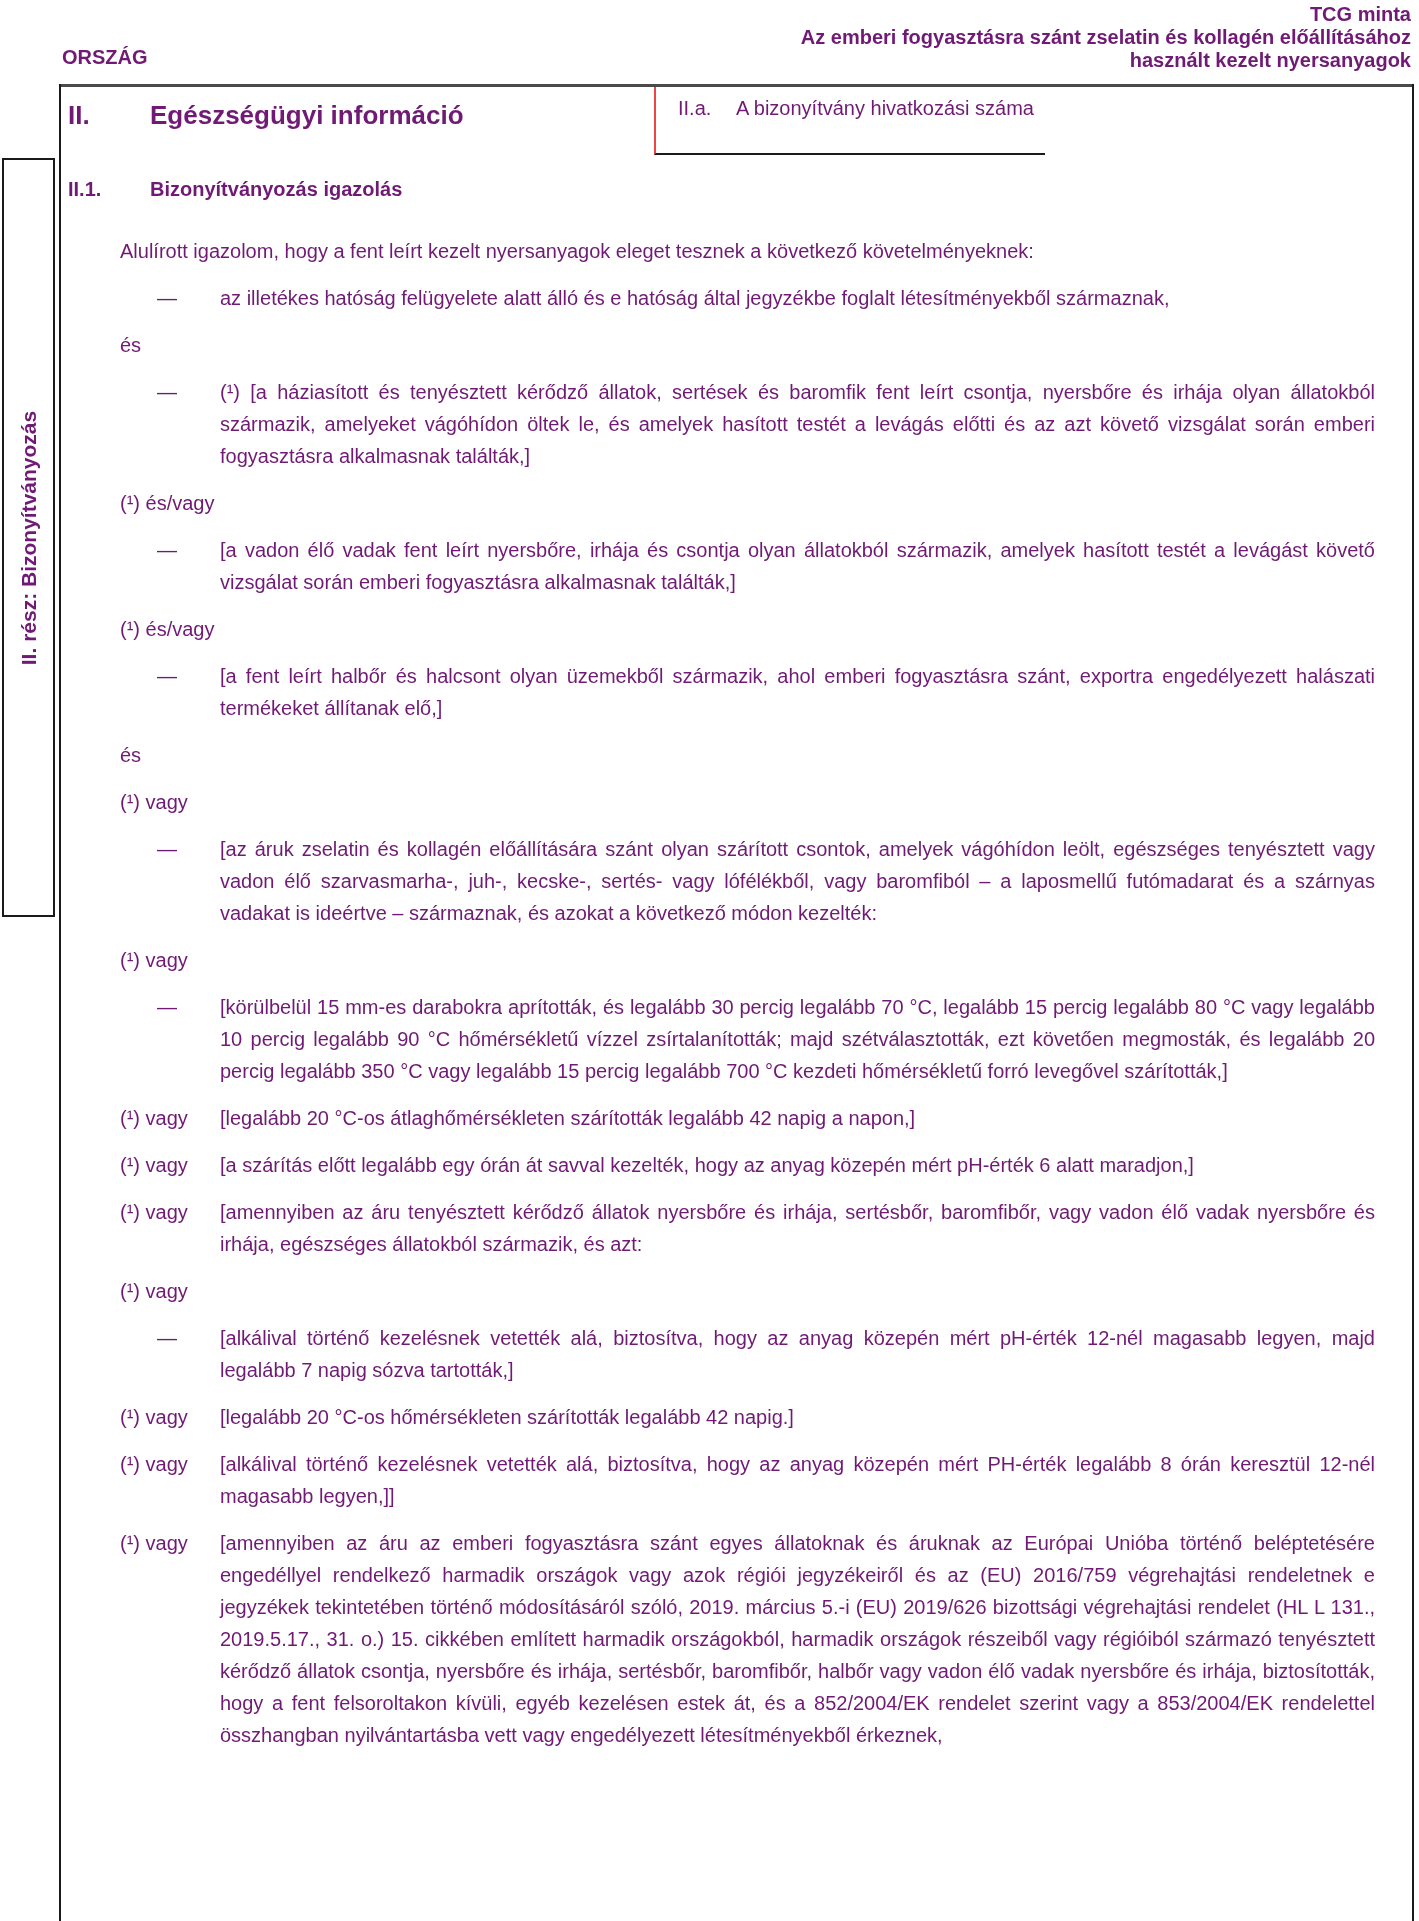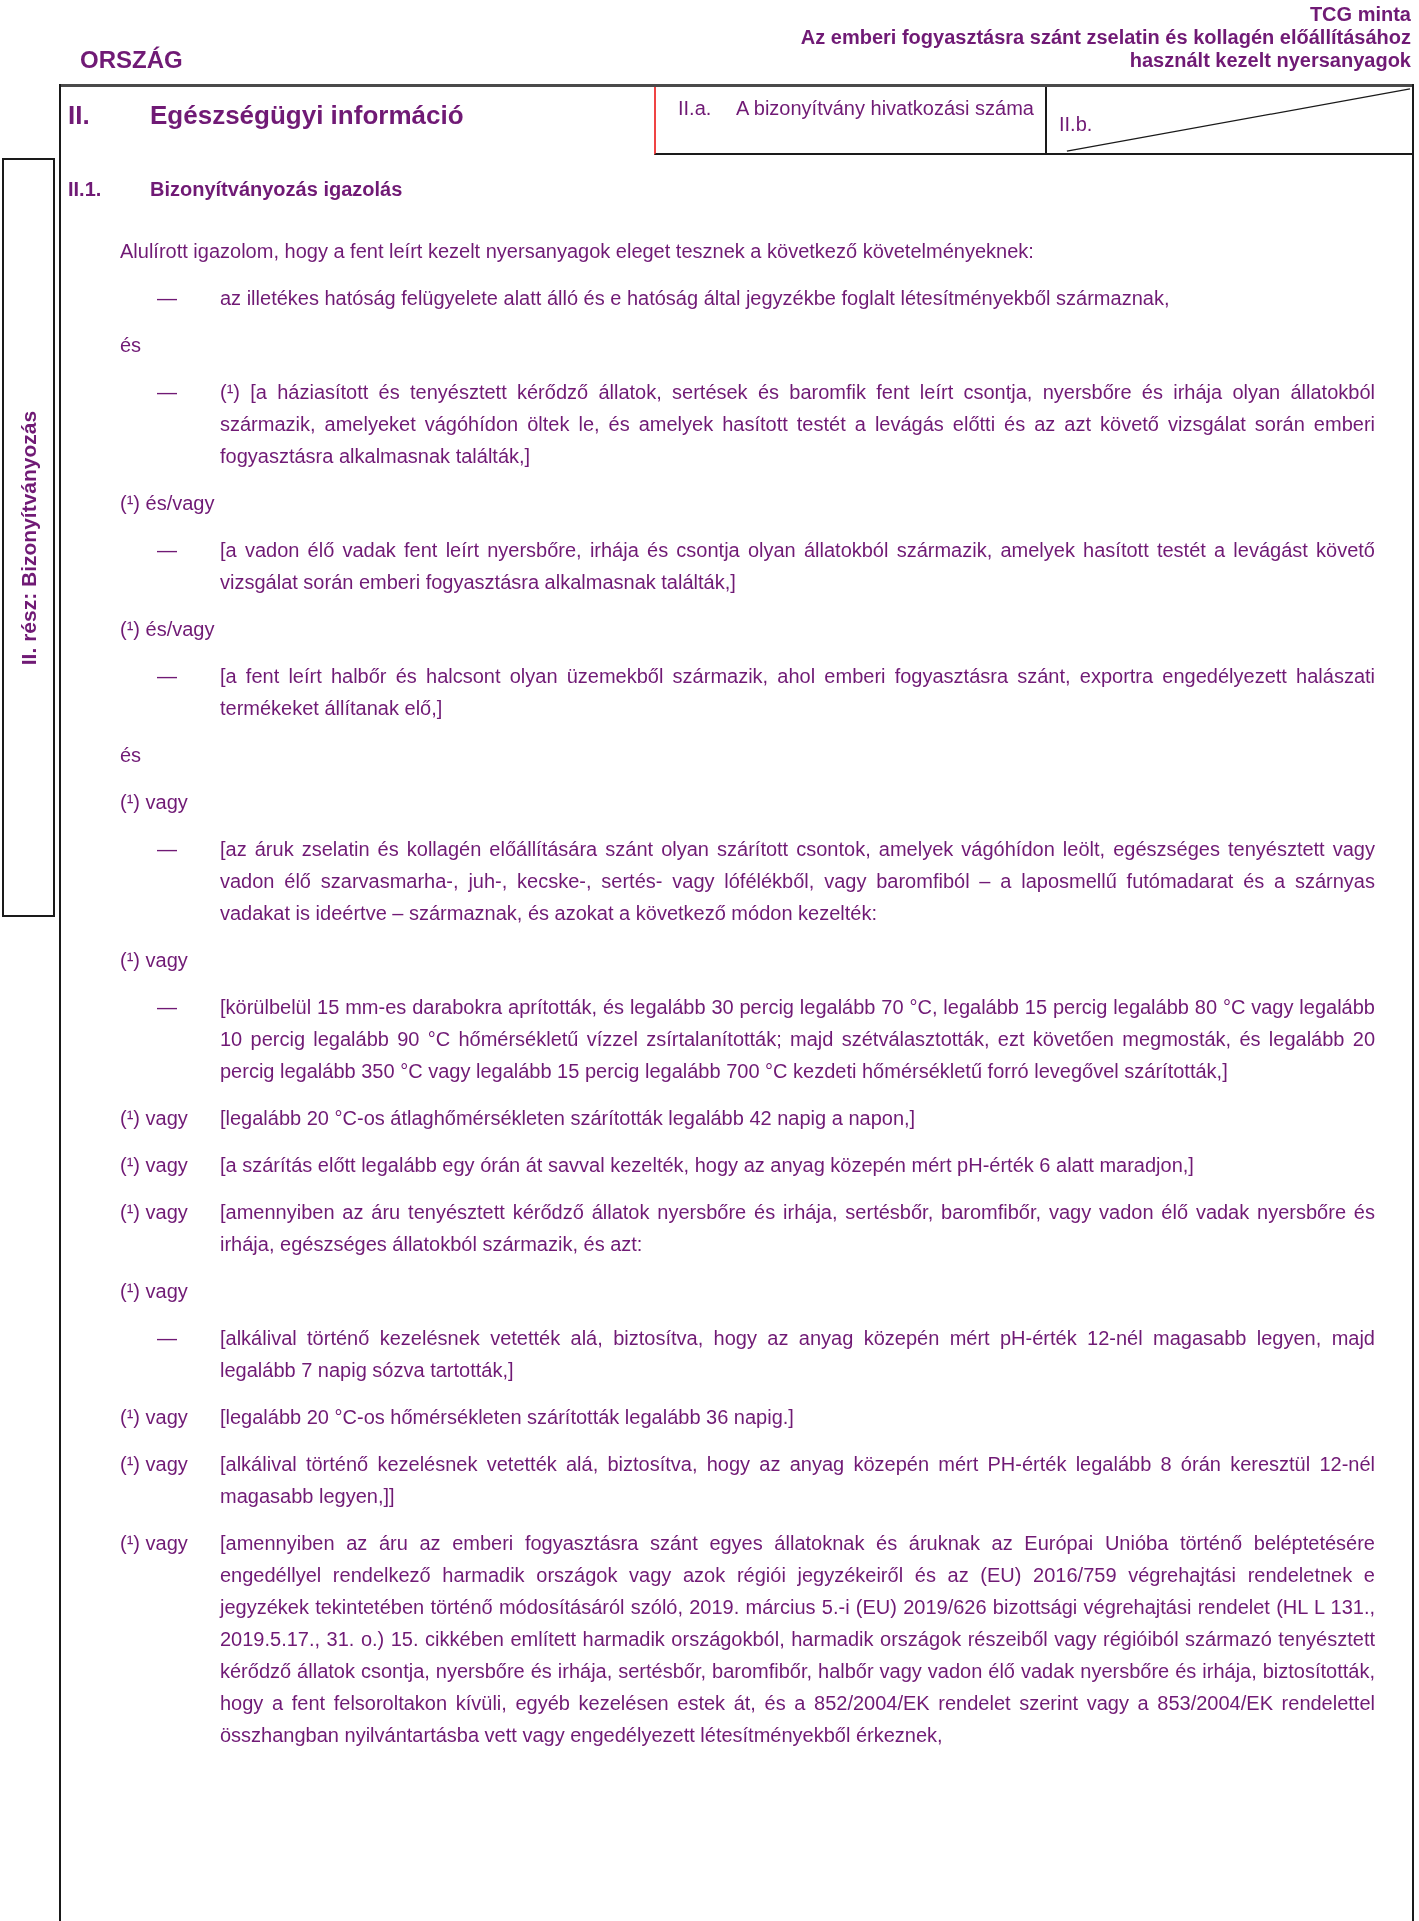--- a/index.html
+++ b/index.html
@@ -7,21 +7,21 @@
   #page {
     position:relative; width:1419px; height:1921px; background:#ffffff;
     font-family:"Liberation Sans", sans-serif; color:#701a75; overflow:hidden;
   }
   
   .doc-titles {
     position:absolute; top:3px; right:8px; text-align:right;
     font-weight:bold; font-size:20px; line-height:23px;
   }
   .country {
-    position:absolute; left:80px; top:46px; font-weight:bold; font-size:24px;
+    position:absolute; left:62px; top:46px; font-weight:bold; font-size:20px;
   }
   
   .t-top    { position:absolute; left:59px; top:84px; width:1355px; height:0; border-top:3px solid #4a4a4a; }
   .t-left   { position:absolute; left:59px; top:84px; width:0; height:1837px; border-left:2px solid #1a1a1a; }
   .t-right  { position:absolute; left:1412px; top:84px; width:0; height:1837px; border-left:2px solid #1a1a1a; }
   .hdr-left { position:absolute; left:68px; top:100px; display:flex; font-weight:bold; font-size:26px; }
   .hdr-left .num { flex:0 0 82px; }
   .cell-iia {
     position:absolute; left:654px; top:87px; width:391px; height:68px;
     border-left:2px solid #ef4444; border-bottom:2px solid #1a1a1a;
@@ -76,26 +76,20 @@
   <div class="hdr-left">
     <span class="num">II.</span>
     <span>Egészségügyi információ</span>
   </div>
 
   <div class="cell-iia">
     <span class="num">II.a.</span>
     <span class="lab">A bizonyítvány hivatkozási száma</span>
   </div>
 
-  <div class="cell-iib">
-    <svg viewBox="0 0 367 68" preserveAspectRatio="none">
-      <line x1="20" y1="66" x2="365" y2="2" stroke="#1a1a1a" stroke-width="1.3"></line>
-    </svg>
-    <span class="lab">II.b.</span>
-  </div>
 
   <div class="sidebar">
     <span class="vtext">II. rész: Bizonyítványozás</span>
   </div>
 
   <div class="content">
     <div class="heading">
       <span class="num">II.1.</span>
       <span>Bizonyítványozás igazolás</span>
     </div>
@@ -185,21 +179,21 @@
 
   </div>
 
   <div class="c-row">
     <span class="col-label dashcol">—</span>
     <span class="col-text">[alkálival történő kezelésnek vetették alá, biztosítva, hogy az anyag közepén mért pH-érték 12-nél magasabb legyen, majd legalább 7 napig sózva tartották,]</span>
   </div>
 
   <div class="c-row">
     <span class="col-label">(¹) vagy</span>
-    <span class="col-text">[legalább 20 °C-os hőmérsékleten szárították legalább 36 napig.]</span>
+    <span class="col-text">[legalább 20 °C-os hőmérsékleten szárították legalább 42 napig.]</span>
   </div>
 
 
   <div class="c-row">
     <span class="col-label">(¹) vagy</span>
     <span class="col-text">[alkálival történő kezelésnek vetették alá, biztosítva, hogy az anyag közepén mért PH-érték legalább 8 órán keresztül 12-nél magasabb legyen,]]</span>
   </div>
 
   <div class="c-row">
     <span class="col-label">(¹) vagy</span>

